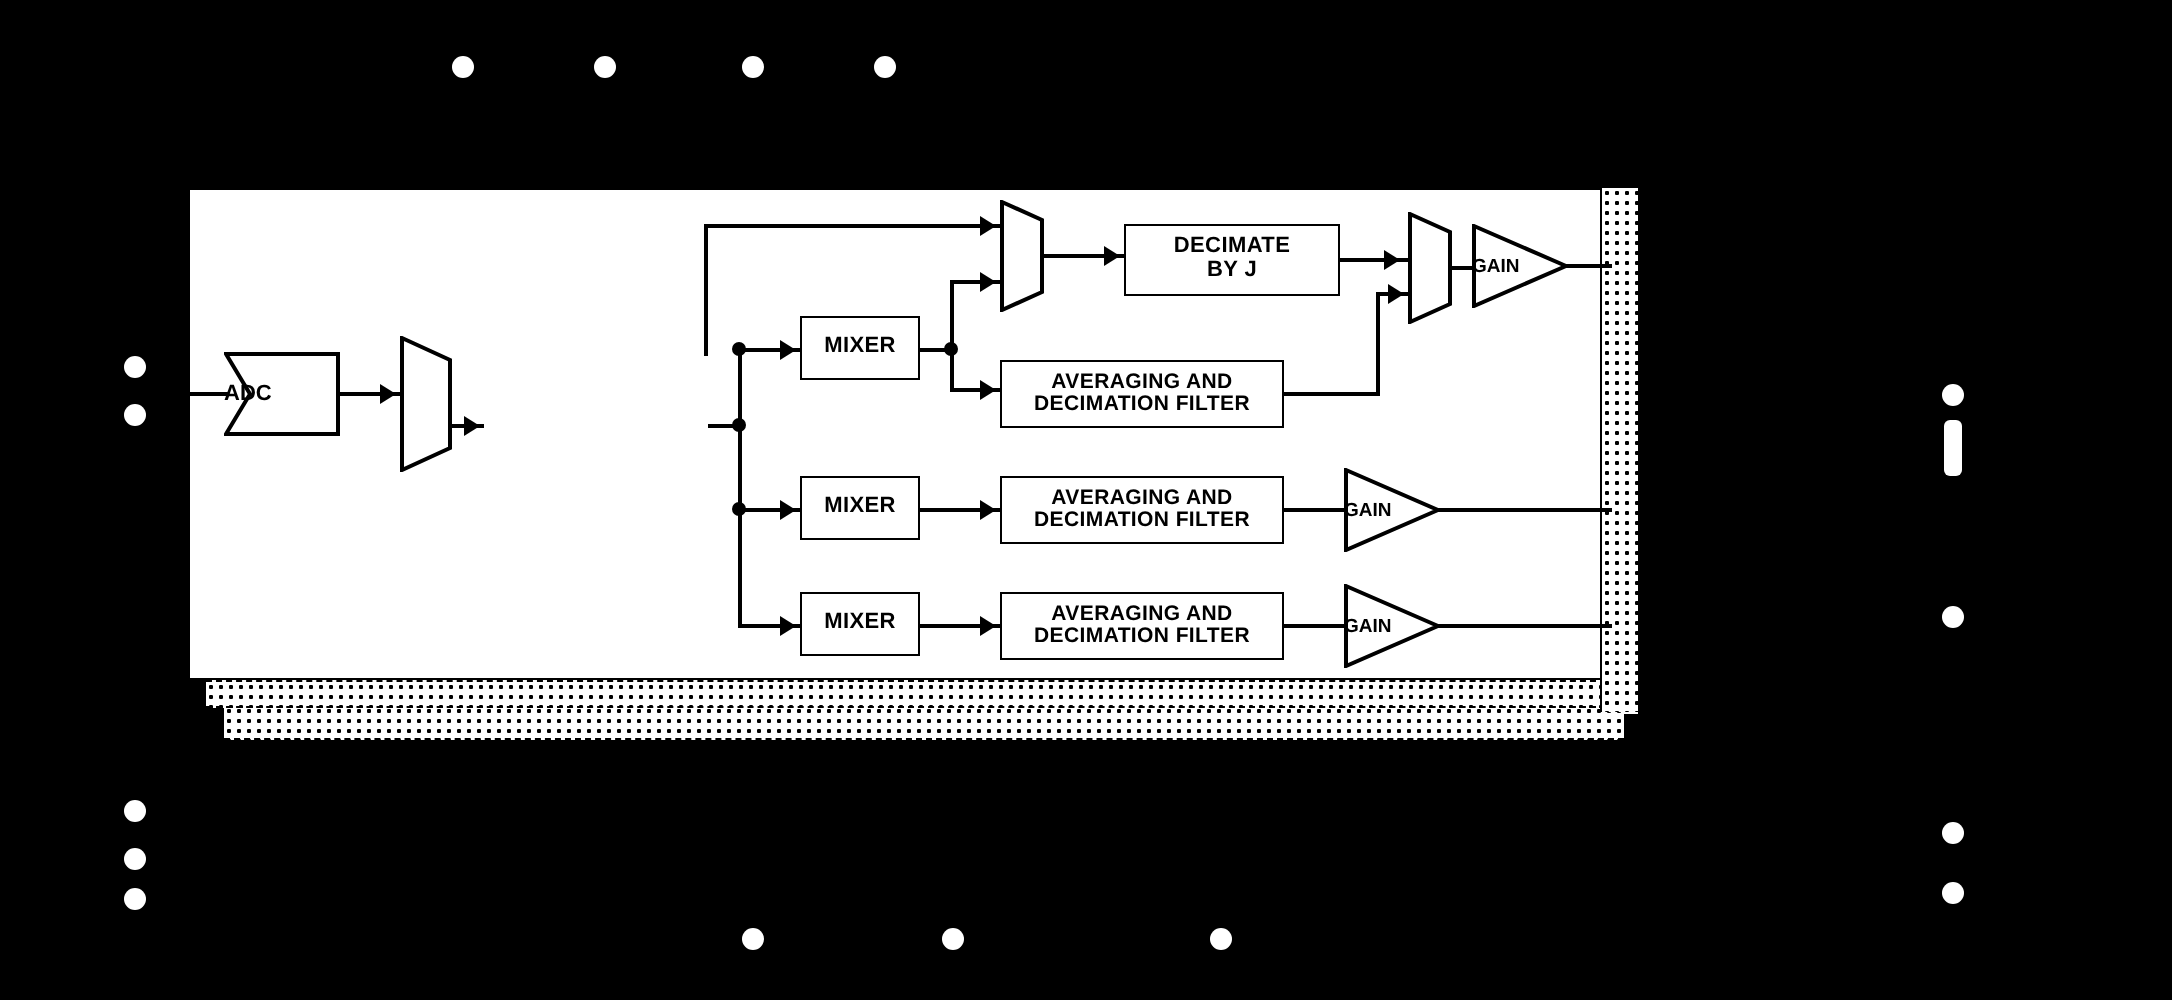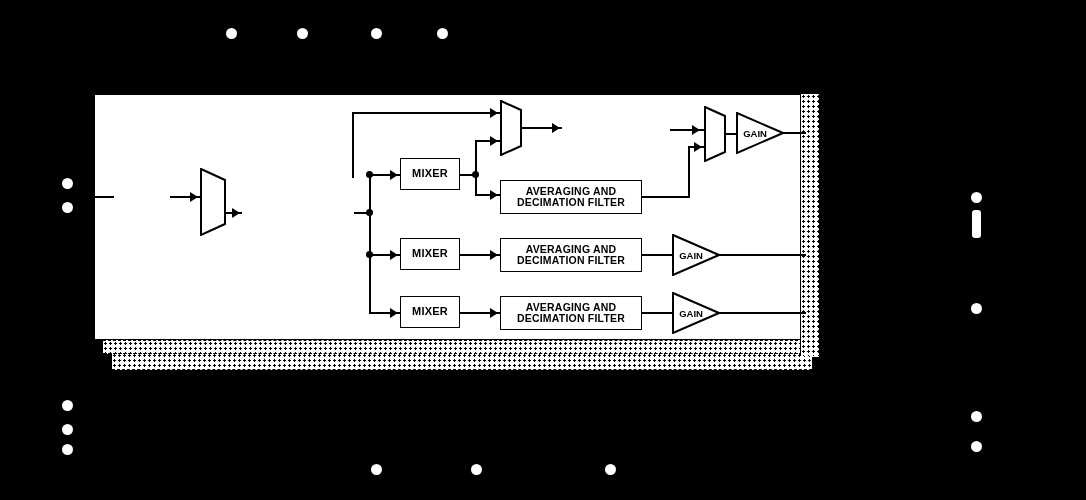--- a/index.html
+++ b/index.html
@@ -70,21 +70,20 @@
     background: #000000;
   }
 
   
   .amp {
     position: absolute;
     color: #000000;
     font-weight: bold;
     display: flex;
     align-items: center;
-    justify-content: center;
   }
 
   
   .dotstrip {
     position: absolute;
     background-image:
       radial-gradient(#000000 1px, transparent 1.2px);
     background-size: 5px 5px;
     background-color: #ffffff;
     border-left: 1px solid #000000;
@@ -125,20 +124,26 @@
 
   <div class="dotstrip-h" style="left:112px; top:352px; width:700px; height:16px;"></div>
   <div class="dotstrip-h" style="left:103px; top:340px; width:700px; height:12px;"></div>
 
   <div class="panel-main"></div>
 
   <div class="dotstrip" style="left:800px; top:94px; width:18px; height:262px;"></div>
 
   <div class="wire wire-h" style="left:78px; top:196px; width:36px;"></div>
 
+  <div class="amp" style="left:112px; top:176px; width:58px; height:42px;">
+    <svg width="58" height="42" viewBox="0 0 58 42" style="position:absolute;left:0;top:0;">
+      <polygon points="1,1 13,21 1,41 57,41 57,1" fill="#ffffff" stroke="#000000" stroke-width="2"></polygon>
+    </svg>
+    <span style="position:relative; font-size:11px;">ADC</span>
+  </div>
 
   <div class="wire wire-h" style="left:170px; top:196px; width:32px;"></div>
   <div class="arrow" style="left:190px; top:192px;"></div>
 
   <div style="position:absolute; left:200px; top:168px; width:26px; height:68px;">
     <svg width="26" height="68" viewBox="0 0 26 68" style="position:absolute;left:0;top:0;">
       <polygon points="1,1 25,12 25,56 1,67" fill="#ffffff" stroke="#000000" stroke-width="2"></polygon>
     </svg>
   </div>
 
@@ -187,20 +192,24 @@
   <div class="arrow" style="left:490px; top:190px;"></div>
 
   <div style="position:absolute; left:500px; top:100px; width:22px; height:56px;">
     <svg width="22" height="56" viewBox="0 0 22 56" style="position:absolute;left:0;top:0;">
       <polygon points="1,1 21,10 21,46 1,55" fill="#ffffff" stroke="#000000" stroke-width="2"></polygon>
     </svg>
   </div>
   <div class="wire wire-h" style="left:520px; top:127px; width:42px;"></div>
   <div class="arrow" style="left:552px; top:123px;"></div>
 
+  <div class="box" style="left:562px; top:112px; width:108px; height:36px; font-size:11px; flex-direction:column;">
+    <span>DECIMATE</span>
+    <span>BY J</span>
+  </div>
 
   <div class="wire wire-h" style="left:670px; top:129px; width:34px;"></div>
   <div class="arrow" style="left:692px; top:125px;"></div>
 
   <div class="box" style="left:500px; top:180px; width:142px; height:34px; font-size:10.5px; flex-direction:column;">
     <span>AVERAGING AND</span>
     <span>DECIMATION FILTER</span>
   </div>
 
   <div class="wire wire-h" style="left:642px; top:196px; width:48px;"></div>

